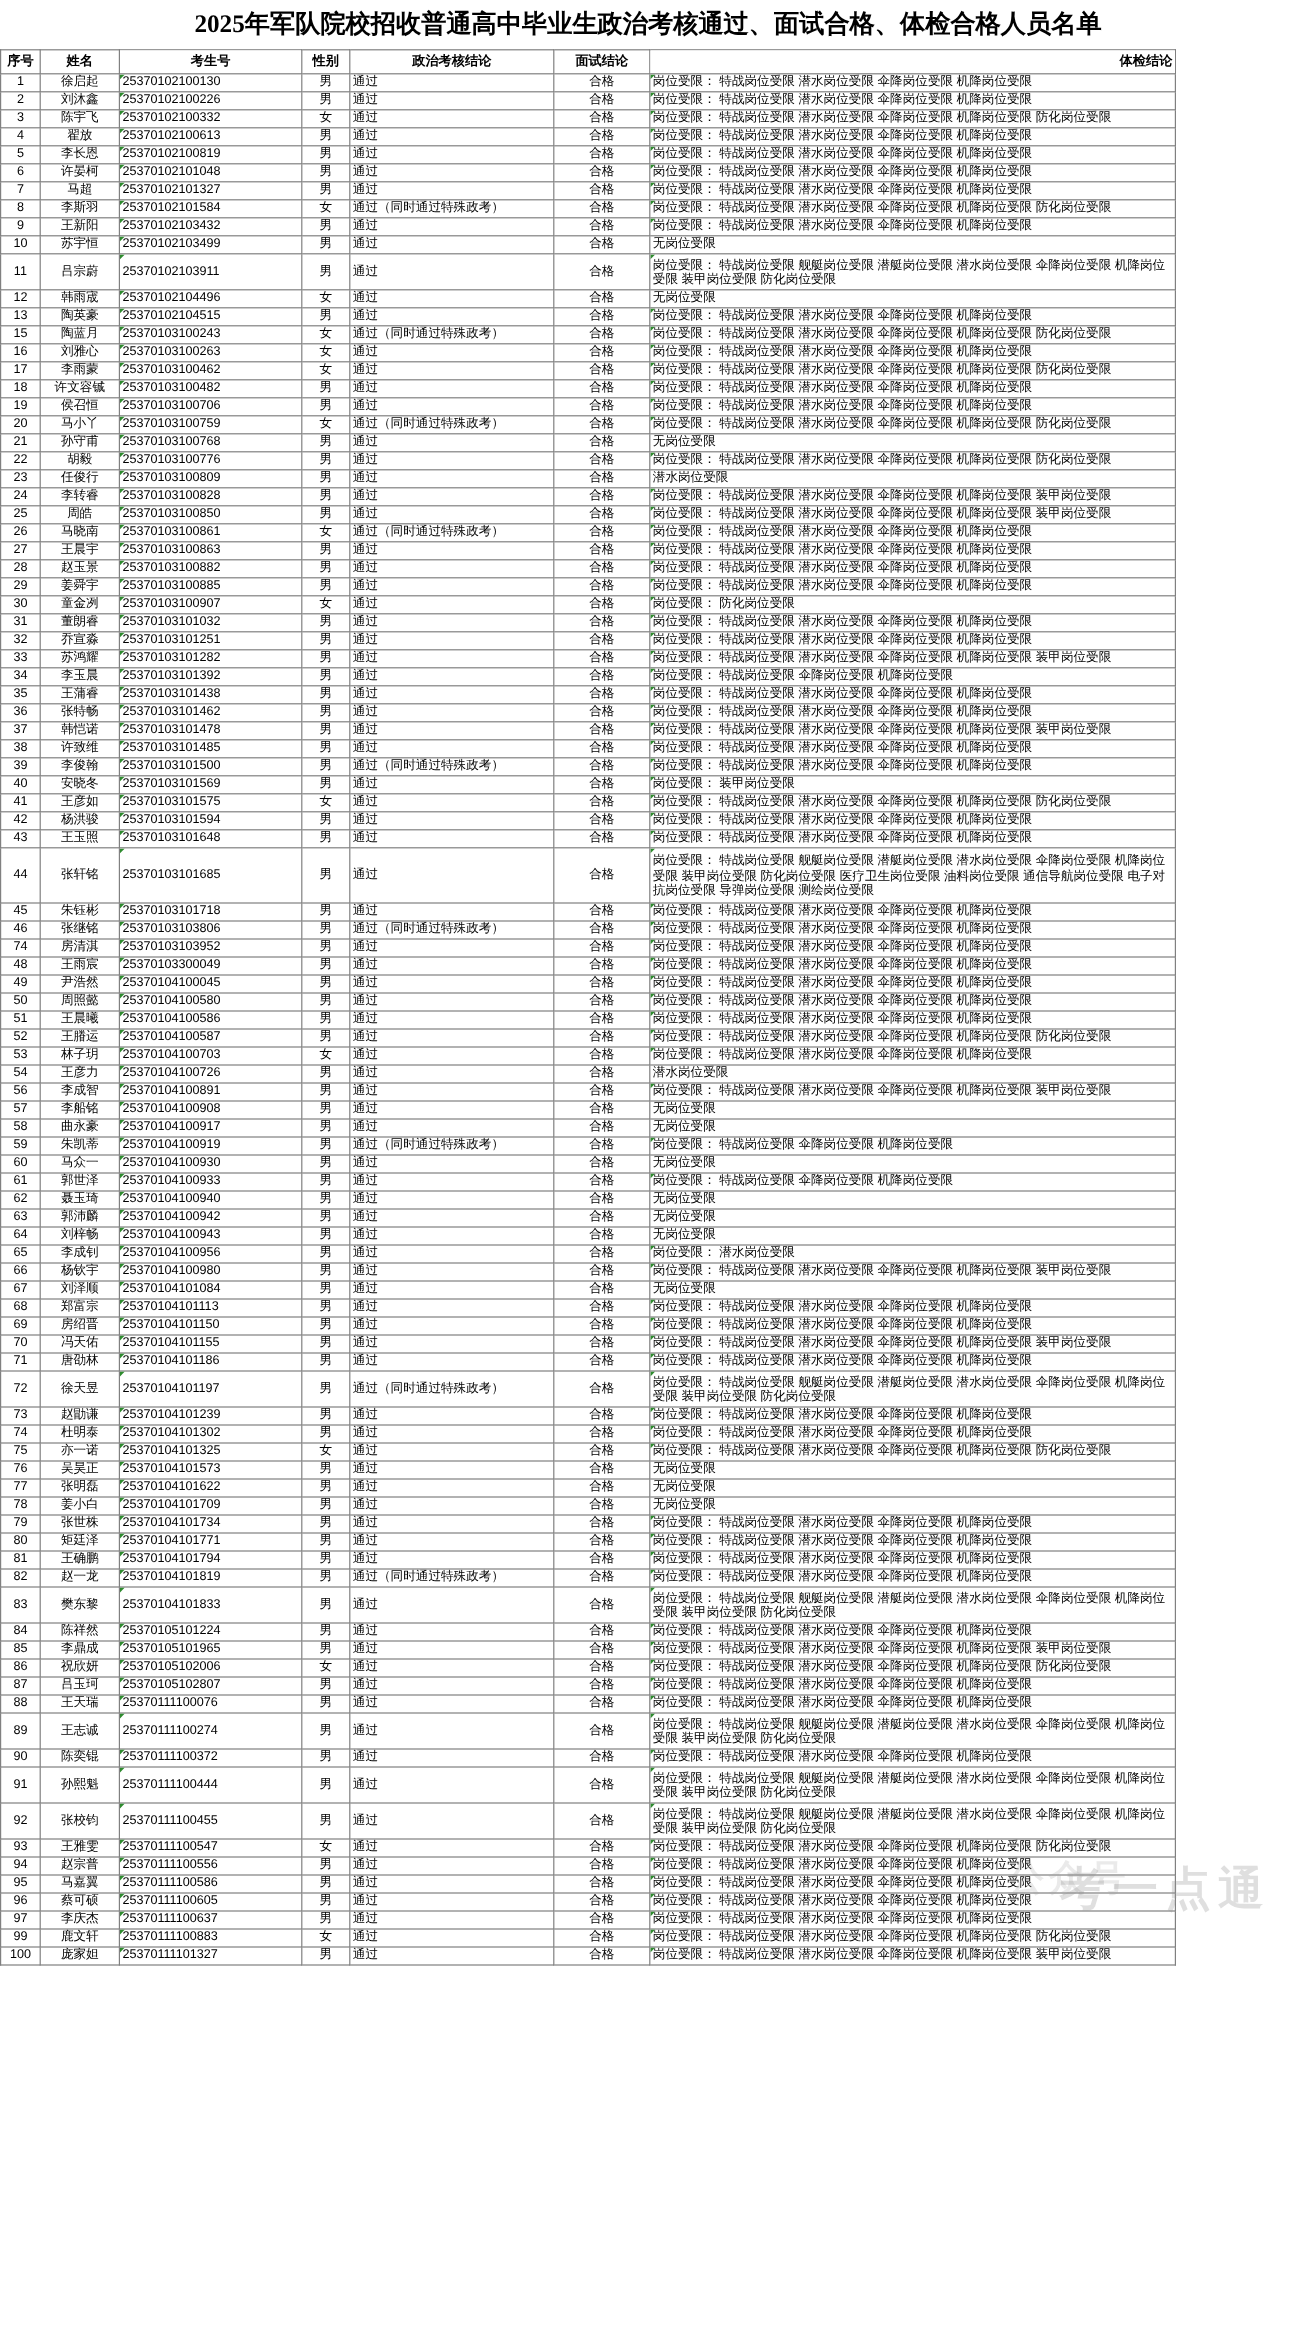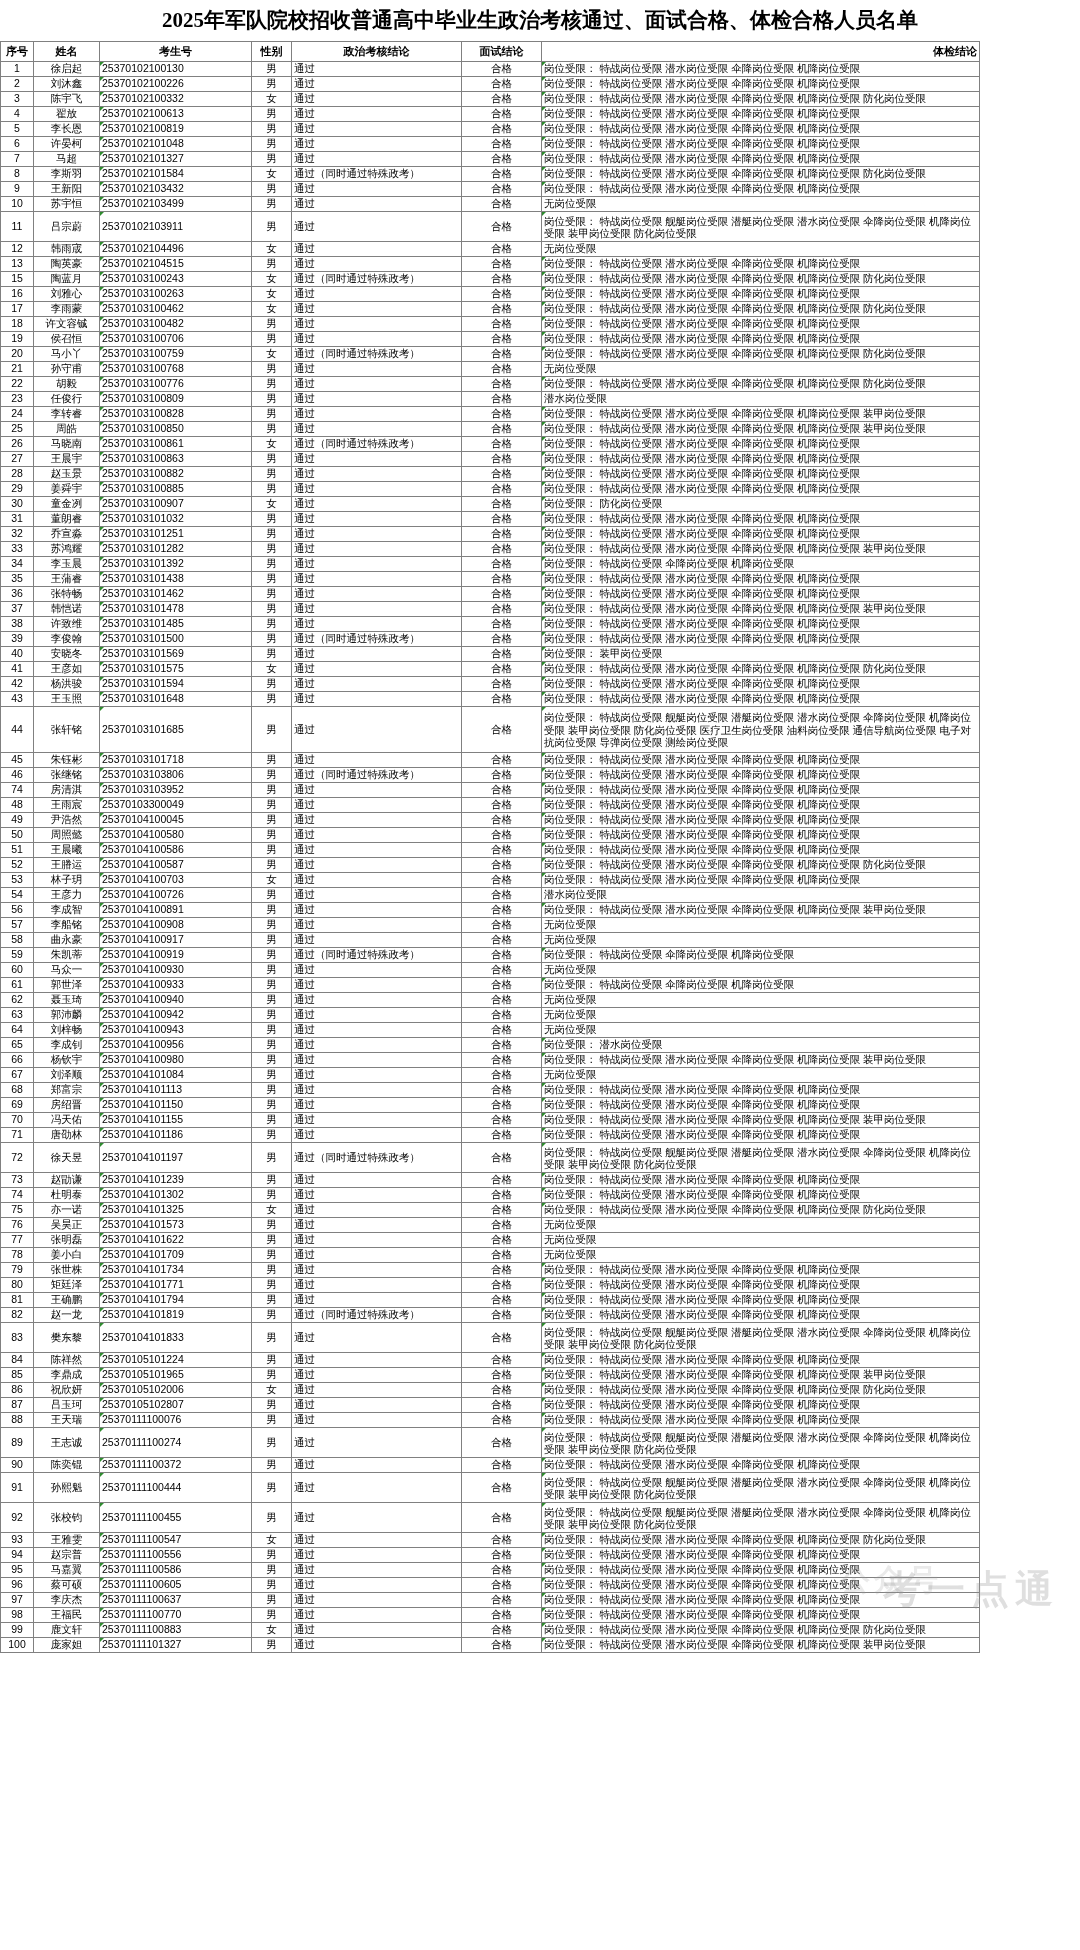--- a/index.html
+++ b/index.html
@@ -978,29 +978,20 @@
         <tr>
           <td class="c-idx">97</td>
           <td class="c-name">李庆杰</td>
           <td class="c-exam flag">25370111100637</td>
           <td class="c-sex">男</td>
           <td class="c-pol">通过</td>
           <td class="c-int">合格</td>
           <td class="c-med flag">岗位受限： 特战岗位受限 潜水岗位受限 伞降岗位受限 机降岗位受限</td>
         </tr>
         <tr>
-          <td class="c-idx">98</td>
-          <td class="c-name">王福民</td>
-          <td class="c-exam flag">25370111100770</td>
-          <td class="c-sex">男</td>
-          <td class="c-pol">通过</td>
-          <td class="c-int">合格</td>
-          <td class="c-med flag">岗位受限： 特战岗位受限 潜水岗位受限 伞降岗位受限 机降岗位受限</td>
-        </tr>
-        <tr>
           <td class="c-idx">99</td>
           <td class="c-name">鹿文轩</td>
           <td class="c-exam flag">25370111100883</td>
           <td class="c-sex">女</td>
           <td class="c-pol">通过</td>
           <td class="c-int">合格</td>
           <td class="c-med flag">岗位受限： 特战岗位受限 潜水岗位受限 伞降岗位受限 机降岗位受限 防化岗位受限</td>
         </tr>
         <tr>
           <td class="c-idx">100</td>

